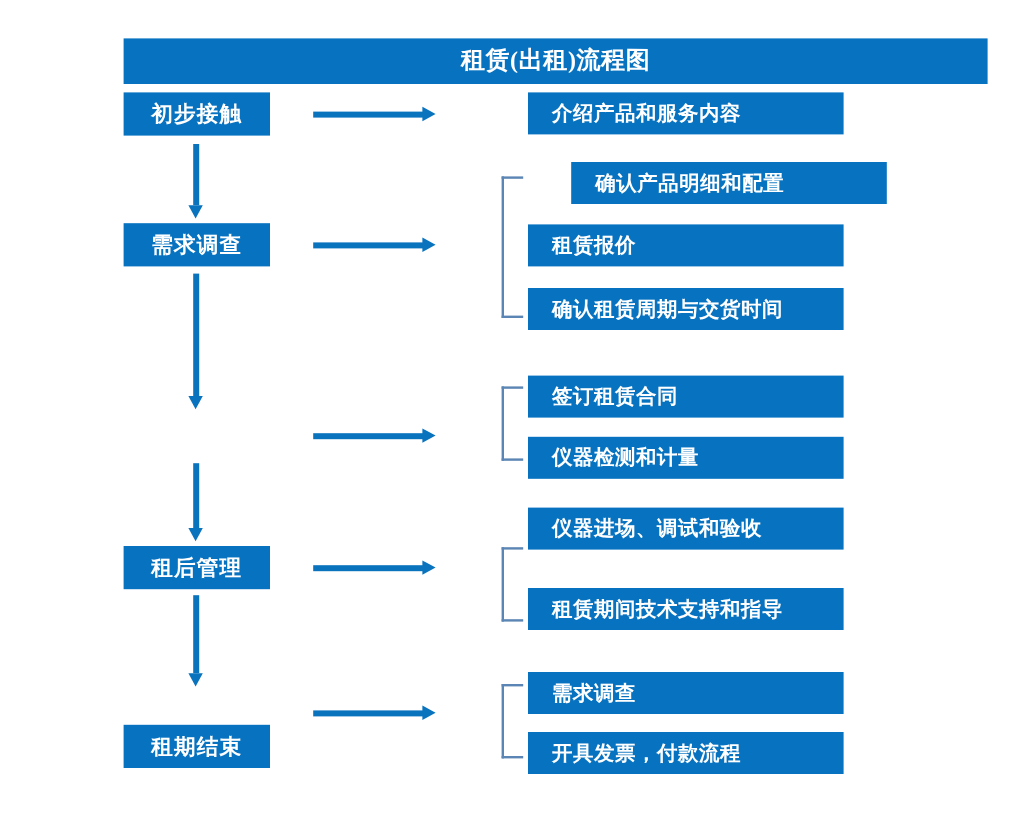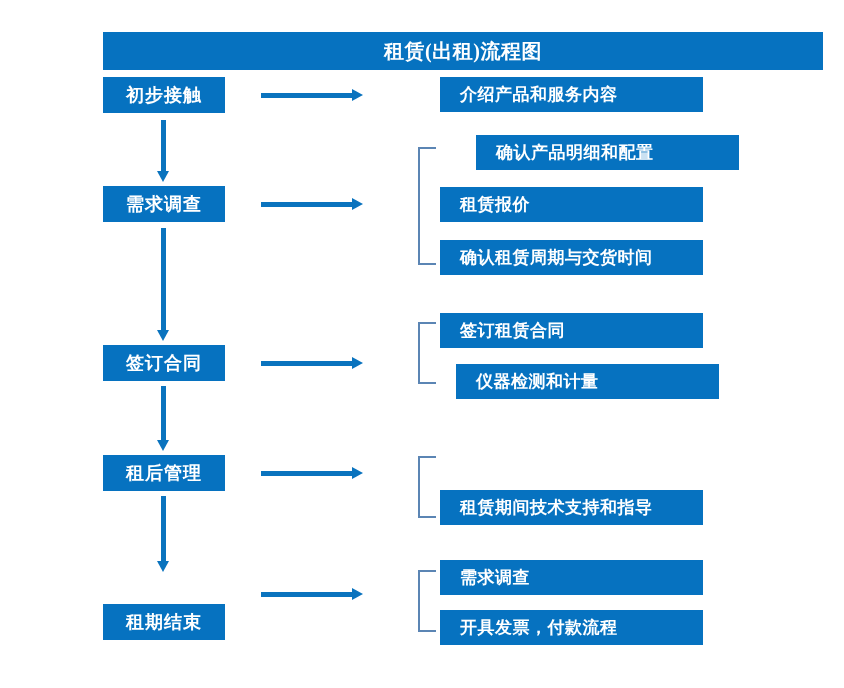--- a/index.html
+++ b/index.html
@@ -131,21 +131,20 @@
 <body>
 
 <div id="canvas">
 
   <div class="box title-banner">租赁(出租)流程图</div>
 
   <div class="box stage-box" style="top:77px;">初步接触</div>
 
   <div class="box stage-box" style="top:186px;">需求调查</div>
 
-  <div class="box stage-box" style="top:345px;">签订合同</div>
 
   <div class="box stage-box" style="top:455px;">租后管理</div>
 
   <div class="box stage-box" style="top:576px;margin-top:28px;">租期结束</div>
 
   <div class="v-arrow" style="top:120px; height:62px;">
     <div class="shaft" style="height:51px;"></div>
     <div class="head"></div>
   </div>
 
@@ -200,22 +199,23 @@
   <div class="box detail-box" style="top:77px;">介绍产品和服务内容</div>
 
   <div class="box detail-box" style="top:135px;margin-left:36px;">确认产品明细和配置</div>
 
   <div class="box detail-box" style="top:187px;">租赁报价</div>
 
   <div class="box detail-box" style="top:240px;">确认租赁周期与交货时间</div>
 
   <div class="box detail-box" style="top:313px;">签订租赁合同</div>
 
-  <div class="box detail-box" style="top:364px;margin-left:16px;">仪器检测和计量</div>
-
+  <div class="box detail-box" style="top:364px;">仪器检测和计量</div>
+
+  <div class="box detail-box" style="top:423px;">仪器进场、调试和验收</div>
 
   <div class="box detail-box" style="top:490px;">租赁期间技术支持和指导</div>
 
   <div class="box detail-box" style="top:560px;">需求调查</div>
 
   <div class="box detail-box" style="top:610px;">开具发票，付款流程</div>
 
 </div>
 
 </body></html>

